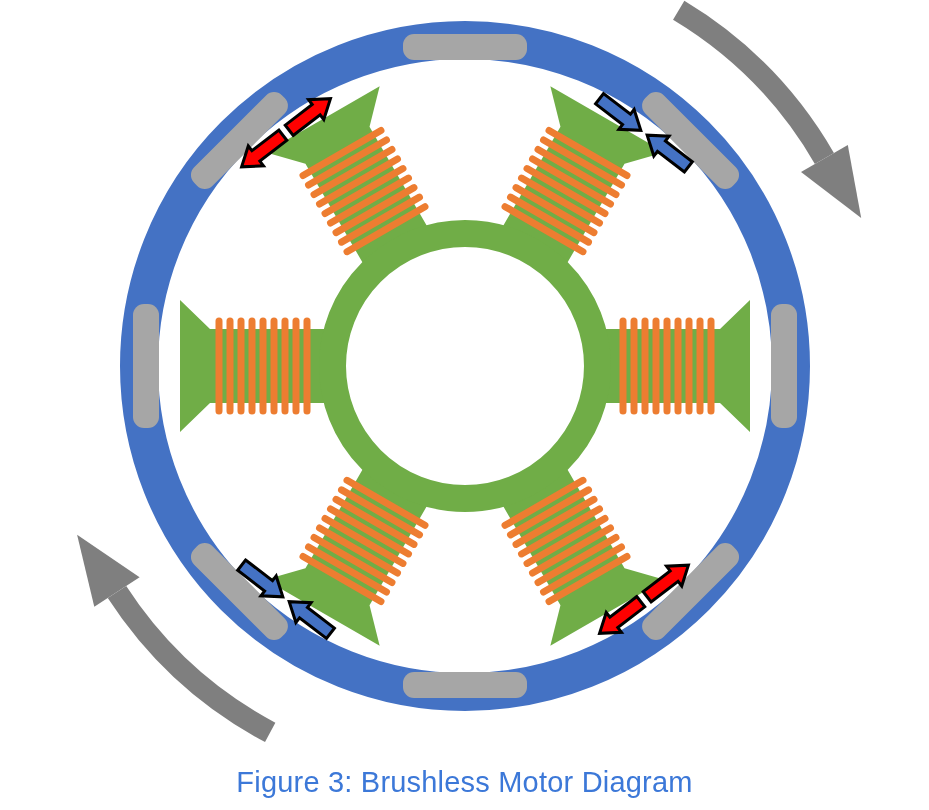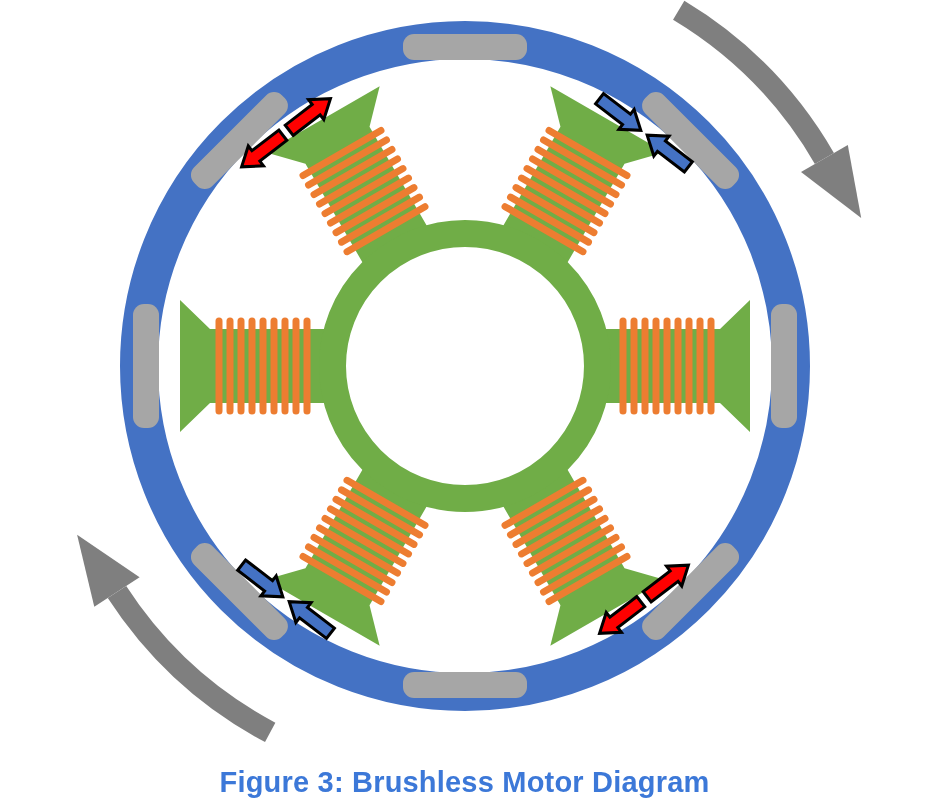--- a/index.html
+++ b/index.html
@@ -4,21 +4,21 @@
 <style>
   html,body{margin:0;padding:0;background:#ffffff;}
   body{width:929px;height:810px;overflow:hidden;font-family:"Liberation Sans",sans-serif;}
   .figure{width:929px;height:810px;position:relative;}
   #diagram{display:block;}
   .caption{
     width:929px;
     text-align:center;
     margin-top:18px;
     font-size:29px;
-    font-weight:700;
+    font-weight:400;
     letter-spacing:0.2px;
     color:#3C78D8;
   }
 </style>
 </head>
 <body>
 
 <div class="figure">
   <svg id="diagram" xmlns="http://www.w3.org/2000/svg" viewBox="0 0 929 748" width="929" height="748">
       <circle cx="465" cy="366" r="326" fill="none" stroke="#4472C4" stroke-width="38"></circle>

